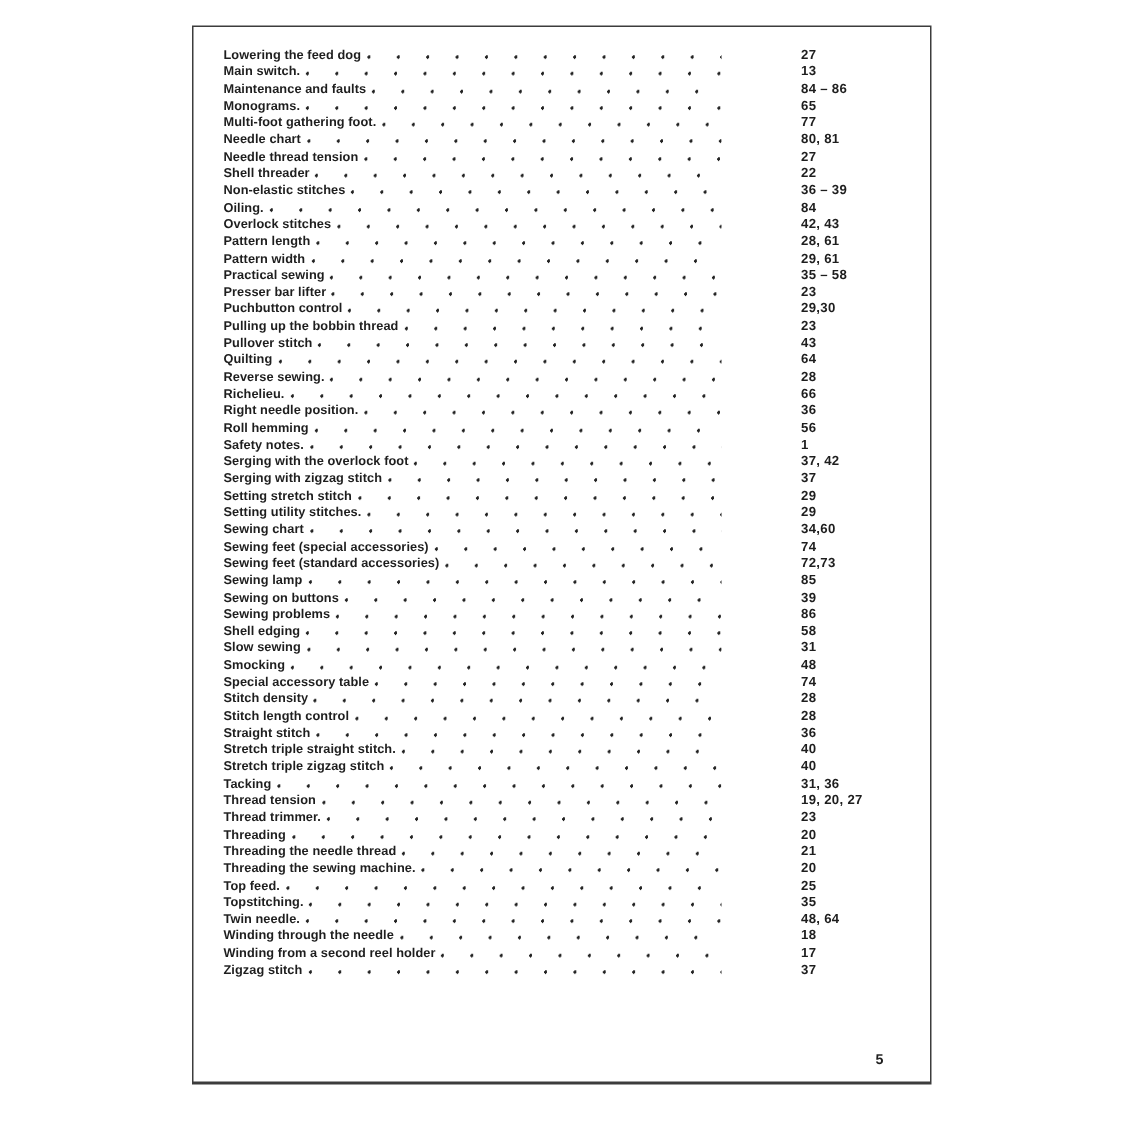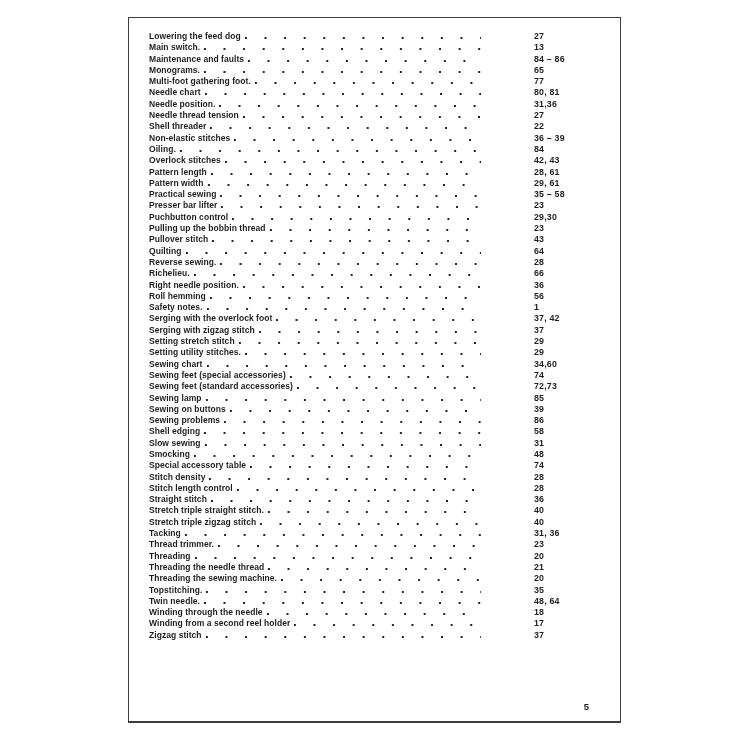--- a/index.html
+++ b/index.html
@@ -106,25 +106,20 @@
     <span class="leader"></span>
     <span class="pages">77</span>
   </div>
 
   <div class="row">
     <span class="label">Needle chart</span>
     <span class="leader"></span>
     <span class="pages">80, 81</span>
   </div>
 
-  <div class="row">
-    <span class="label">Needle position.</span>
-    <span class="leader"></span>
-    <span class="pages">31,36</span>
-  </div>
 
   <div class="row">
     <span class="label">Needle thread tension</span>
     <span class="leader"></span>
     <span class="pages">27</span>
   </div>
 
   <div class="row">
     <span class="label">Shell threader</span>
     <span class="leader"></span>
@@ -341,20 +336,25 @@
     <span class="leader"></span>
     <span class="pages">40</span>
   </div>
 
   <div class="row">
     <span class="label">Tacking</span>
     <span class="leader"></span>
     <span class="pages">31, 36</span>
   </div>
 
+  <div class="row">
+    <span class="label">Thread tension</span>
+    <span class="leader"></span>
+    <span class="pages">19, 20, 27</span>
+  </div>
 
   <div class="row">
     <span class="label">Thread trimmer.</span>
     <span class="leader"></span>
     <span class="pages">23</span>
   </div>
 
   <div class="row">
     <span class="label">Threading</span>
     <span class="leader"></span>
@@ -366,20 +366,25 @@
     <span class="leader"></span>
     <span class="pages">21</span>
   </div>
 
   <div class="row">
     <span class="label">Threading the sewing machine.</span>
     <span class="leader"></span>
     <span class="pages">20</span>
   </div>
 
+  <div class="row">
+    <span class="label">Top feed.</span>
+    <span class="leader"></span>
+    <span class="pages">25</span>
+  </div>
 
   <div class="row">
     <span class="label">Topstitching.</span>
     <span class="leader"></span>
     <span class="pages">35</span>
   </div>
 
   <div class="row">
     <span class="label">Twin needle.</span>
     <span class="leader"></span>

